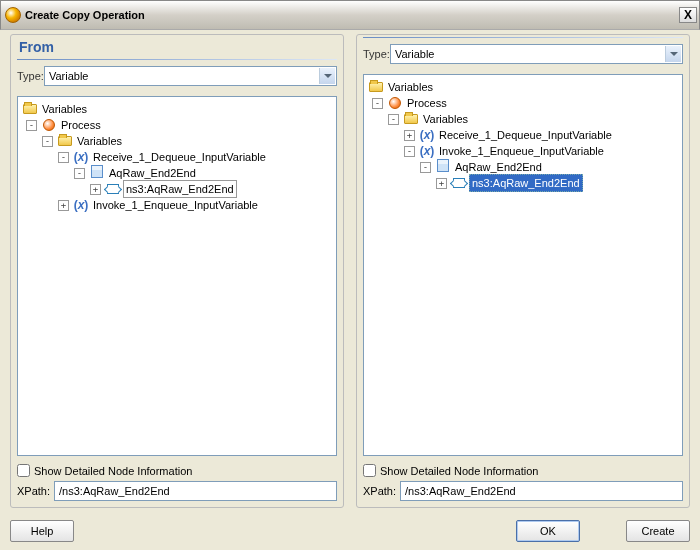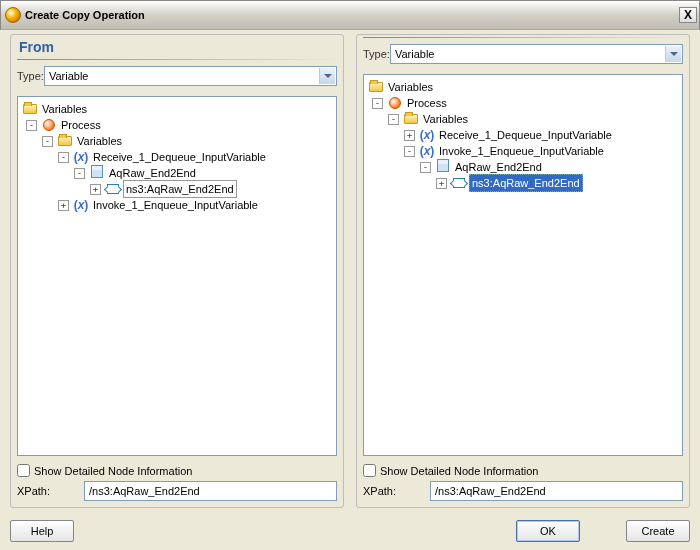--- a/index.html
+++ b/index.html
@@ -34,21 +34,21 @@
   .ic-elem:before, .ic-elem:after { content:""; position:absolute; top:2px; width:4px; height:4px; border:1px solid #2a7fb8; transform: rotate(45deg); background:#fff; }
   .ic-elem:before { left:-3px; border-right:none; border-top:none; }
   .ic-elem:after { right:-3px; border-left:none; border-bottom:none; }
   .lbl { padding: 0 2px; }
   .lbl.bold { font-weight: normal; }
   .lbl.boxed { border: 1px solid #999; padding: 0 2px; background:#fff; }
   .lbl.selected { background: #316ac5; color: #fff; border: 1px dotted #7aa; padding: 0 2px; }
   .check-row { display:flex; align-items:center; padding: 4px 6px; gap: 4px; }
   .check-row input { margin:0; }
   .xpath-row { display:flex; align-items:center; padding: 0 6px 6px 6px; gap: 4px; }
-  .xpath-row input { flex:1; height: 20px; border: 1px solid #7f9db9; padding: 0 4px; background:#fff; font-family: Tahoma, Arial, sans-serif; font-size:11px;margin-left:30px; }
+  .xpath-row input { flex:1; height: 20px; border: 1px solid #7f9db9; padding: 0 4px; background:#fff; font-family: Tahoma, Arial, sans-serif; font-size:11px; }
   .buttons { position: absolute; bottom: 8px; left: 10px; right: 10px; display:flex; align-items:center;gap:20px; }
   .btn { height: 22px; min-width: 64px; border: 1px solid #888; background: linear-gradient(to bottom, #fff, #e4e4e4); border-radius: 2px; padding: 0 10px; cursor: default; }
   .btn.default { border: 1px solid #4a6fa8; box-shadow: 0 0 0 1px #aecaf0 inset; }
   .spacer { flex:1; }
   .indent { display:inline-block; }
 </style>
 </head>
 <body>
 
 <div class="titlebar">

